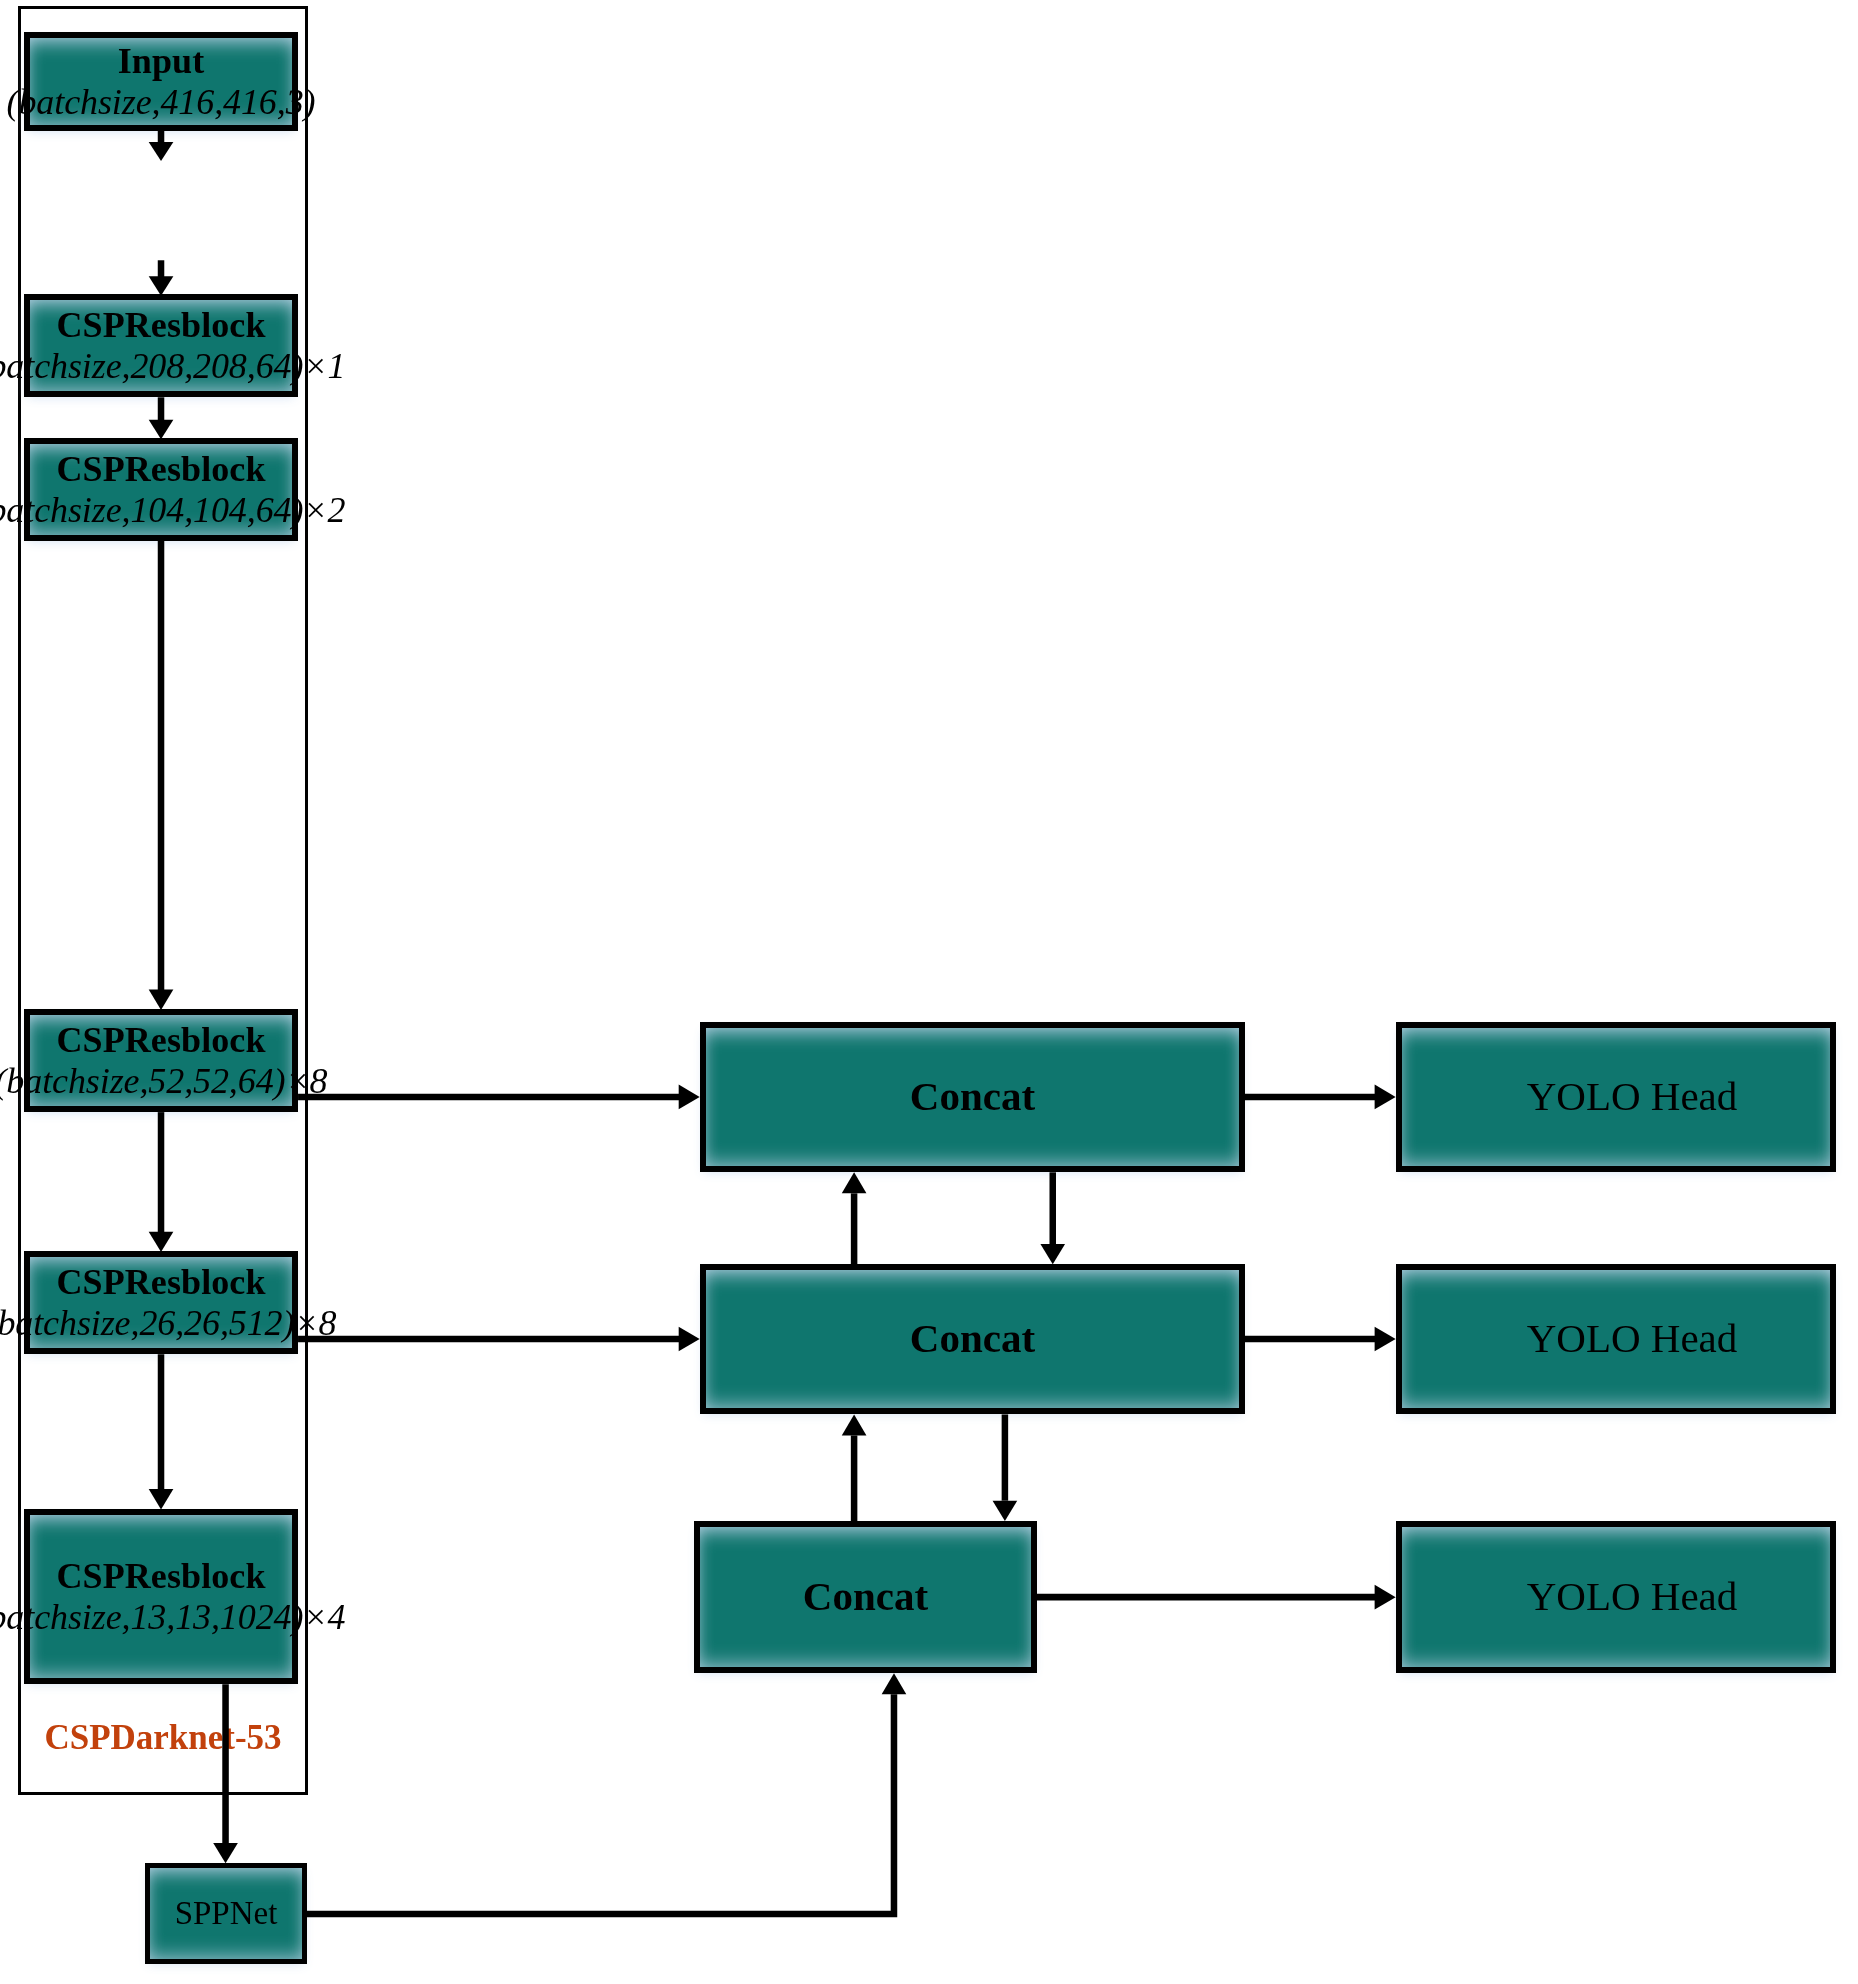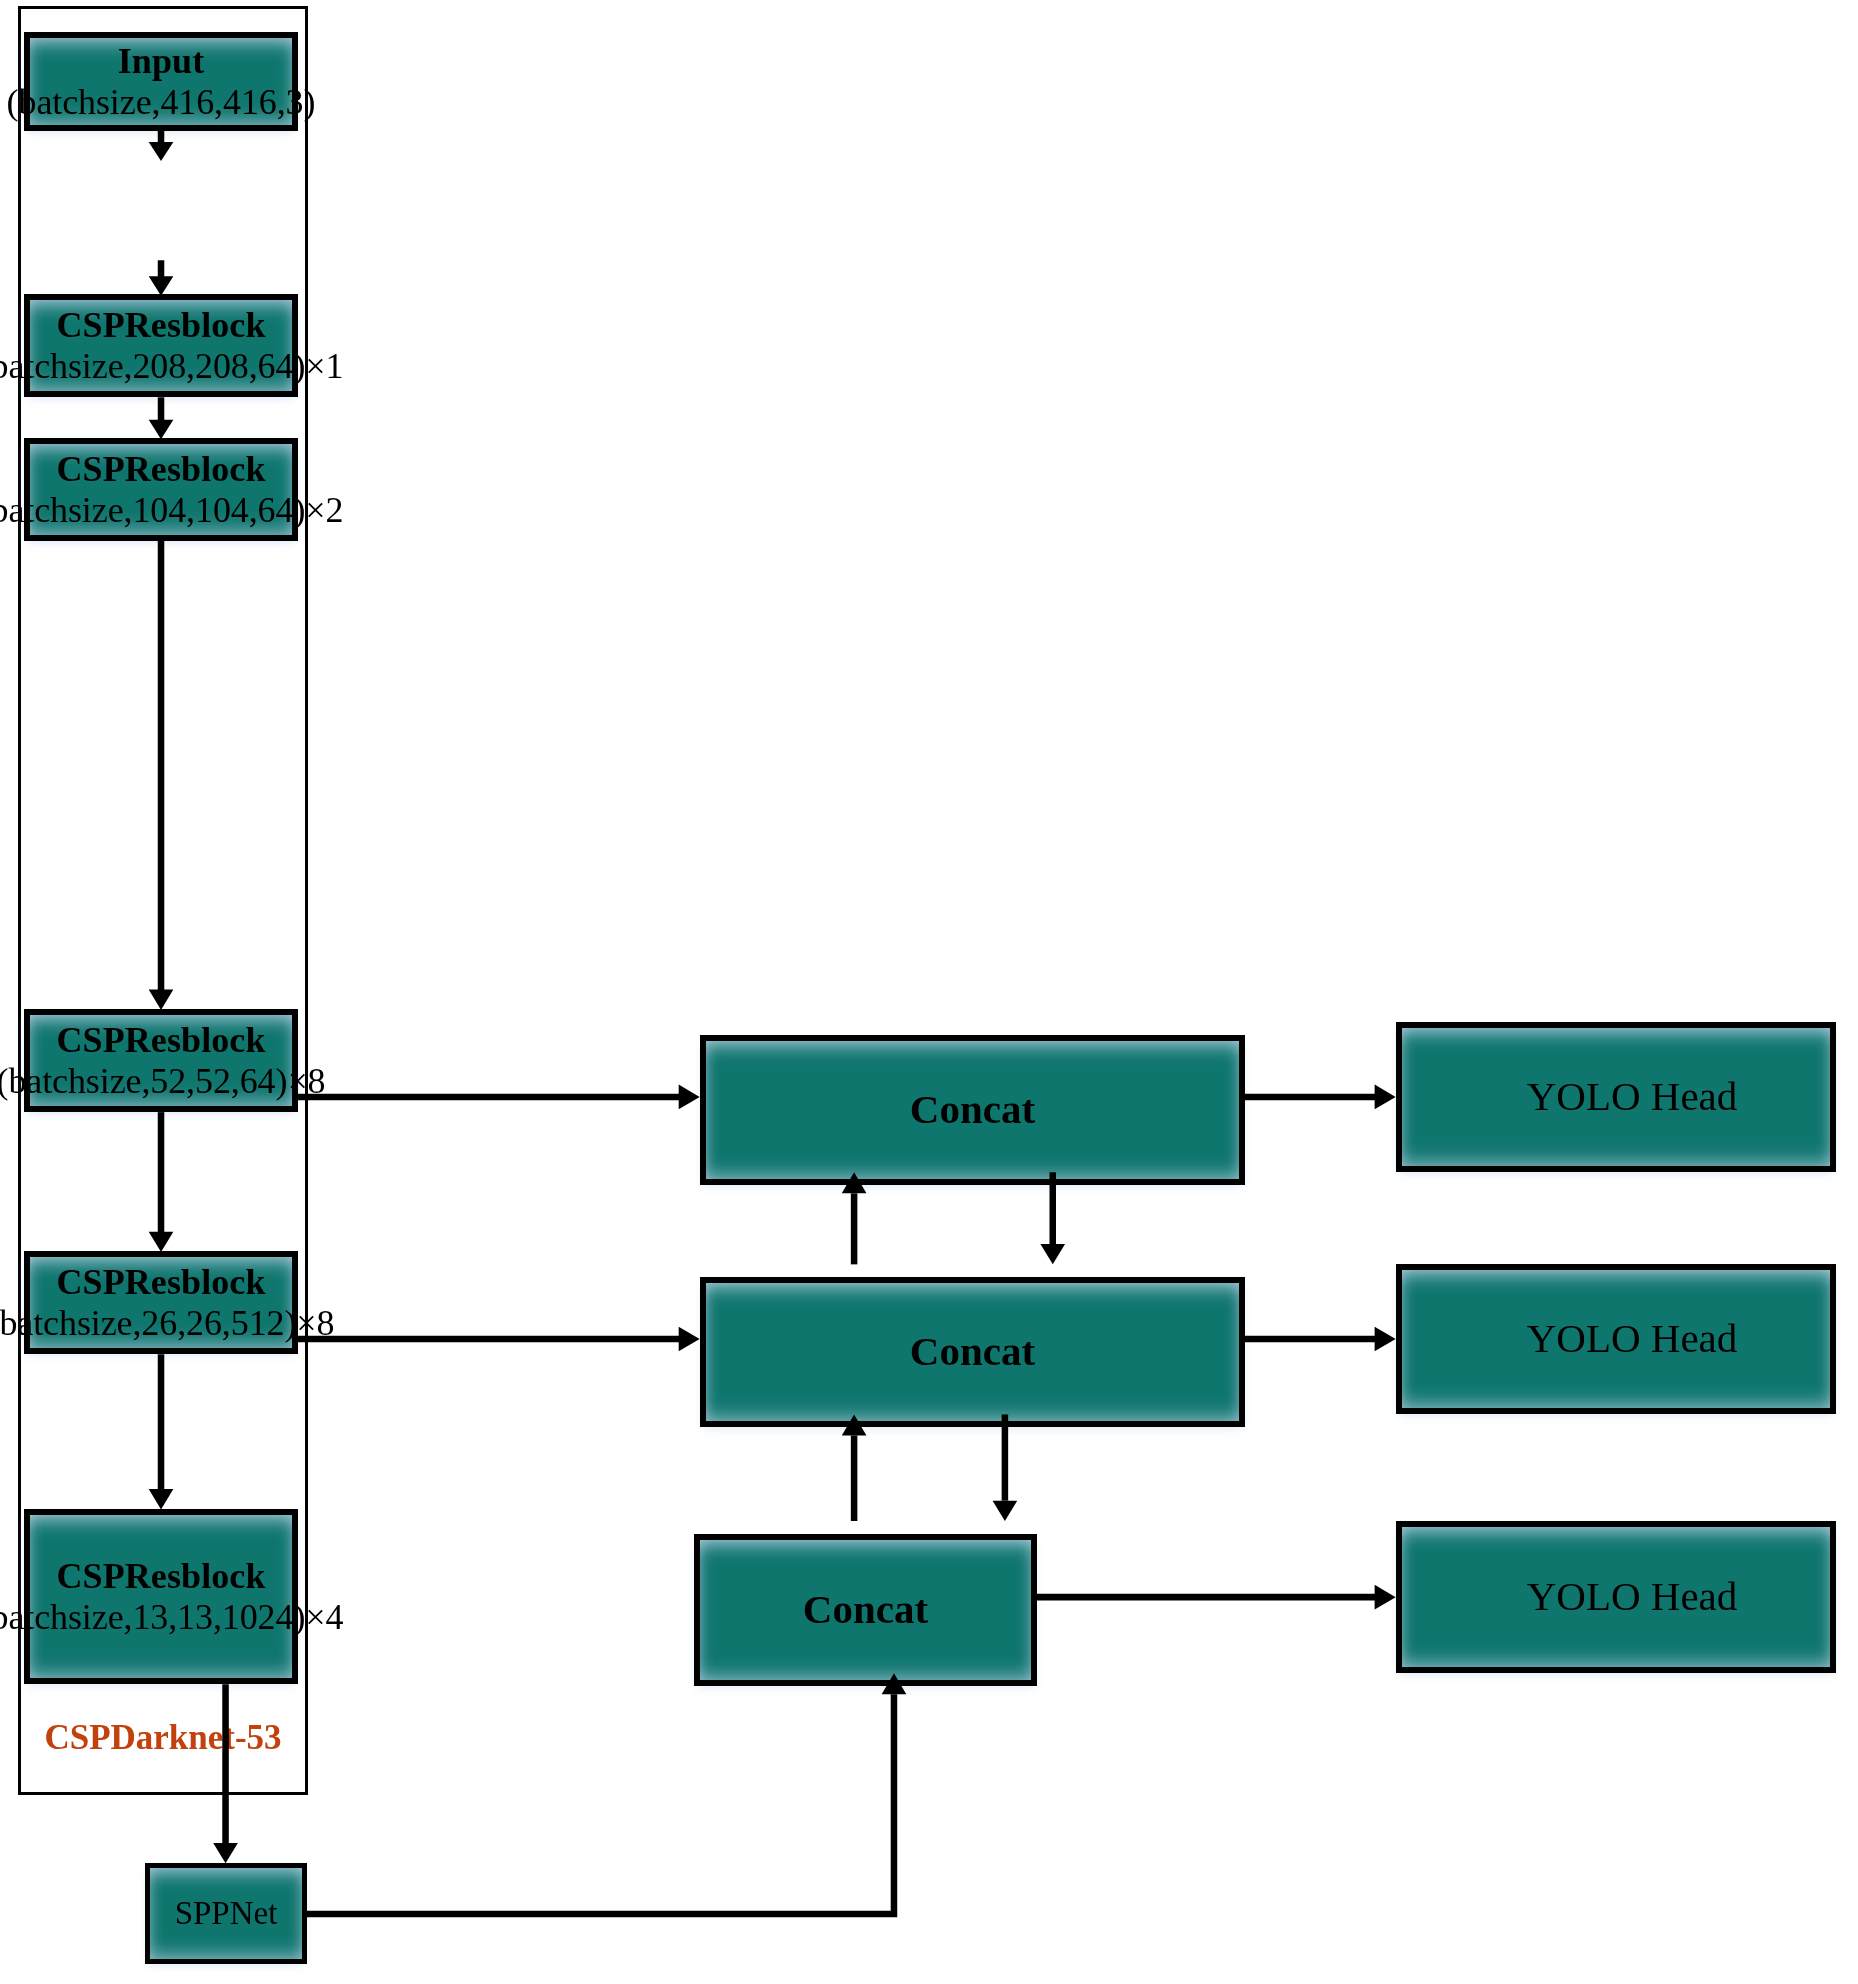--- a/index.html
+++ b/index.html
@@ -22,22 +22,22 @@
     justify-content:center;
     text-align:center;
     line-height:1.12;
     color:#000000;
     
     box-shadow: inset 0 10px 19px -7.2px rgba(200,218,240,0.95),
                 inset 0 -10px 19px -7.2px rgba(200,218,240,0.7),
                 0 4.3px 10px -4.3px rgba(205,222,242,0.9);
   }
   .node .t1{font-weight:bold;font-size:36px;letter-spacing:0.1px;}
-  .node .t2{font-weight:normal;font-size:36px;letter-spacing:-0.1px;}
-  .node.plain{font-weight:bold;font-size:41px;margin-top:13px;}
+  .node .t2{font-weight:normal;font-size:36px;letter-spacing:-0.1px;font-style:italic;}
+  .node.plain{font-weight:bold;font-size:41px;}
   .node.reg{font-weight:normal;font-size:41px;padding-left:32px;}
   .node.small{font-weight:normal;font-size:33px;border-width:5.8px;}
 
   
   #group-frame{
     position:absolute;
     box-sizing:border-box;
     border:3.6px solid #000000;
     background:transparent;
   }

